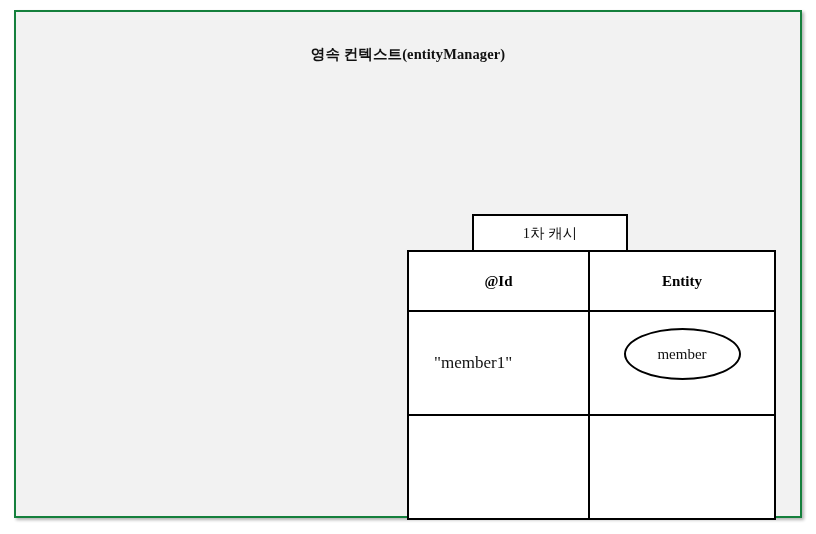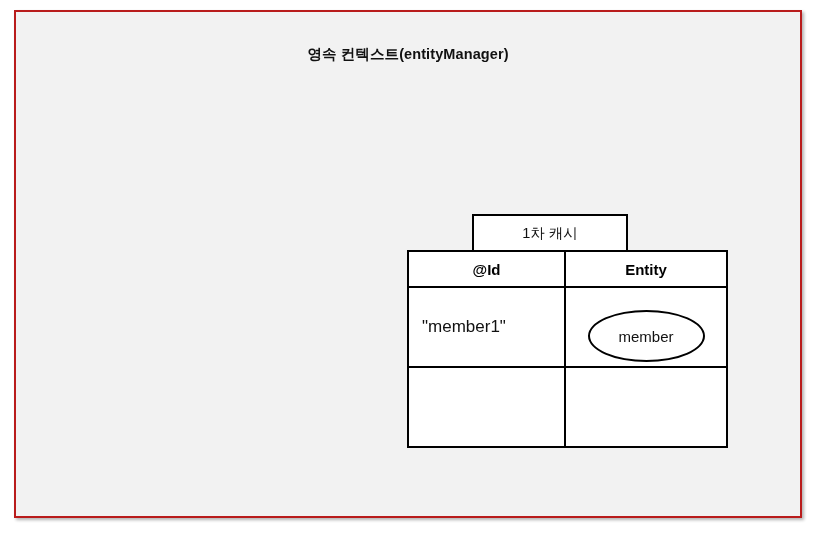--- a/index.html
+++ b/index.html
@@ -16,23 +16,24 @@
   }
 
   
   #canvas {
     position: absolute;
     left: 14px;
     top: 10px;
     width: 788px;
     height: 508px;
     background: #f2f2f2;
-    border: 2px solid #b91c1c;
+    border: 2px solid #15803d;
     box-sizing: border-box;
     box-shadow: 2px 2px 3px rgba(0,0,0,0.30);
+    font-family: Liberation Serif, serif;
   }
 
   
   #context-title {
     position: absolute;
     left: 0;
     top: 33px;
     width: 100%;
     text-align: center;
     font-size: 14.5px;
@@ -80,21 +81,21 @@
     top: 36px;        
     width: 299px;     
     border-collapse: collapse;
     background: #ffffff;
     table-layout: fixed;
   }
   #cache-table th,
   #cache-table td {
     border: 2px solid #000000;
     background: #ffffff;
-    padding: 4px;
+    padding: 16px;
     margin: 0;
   }
   #cache-table th {
     height: 26px;
     font-size: 15px;
     font-weight: bold;
     color: #000000;
     text-align: center;
     vertical-align: middle;
   }
@@ -108,21 +109,21 @@
   .cell-id-text {
     font-size: 17px;
     color: #111111;
     padding-left: 9px;
     white-space: nowrap;
   }
 
   
   .entity-cell-inner {
     display: flex;
-    align-items: flex-end;
+    align-items: flex-start;
     justify-content: center;
     height: 100%;
   }
   .entity-ellipse {
     width: 117px;
     height: 52px;
     border: 2px solid #000000;
     border-radius: 50%;
     background: #ffffff;
     display: flex;

